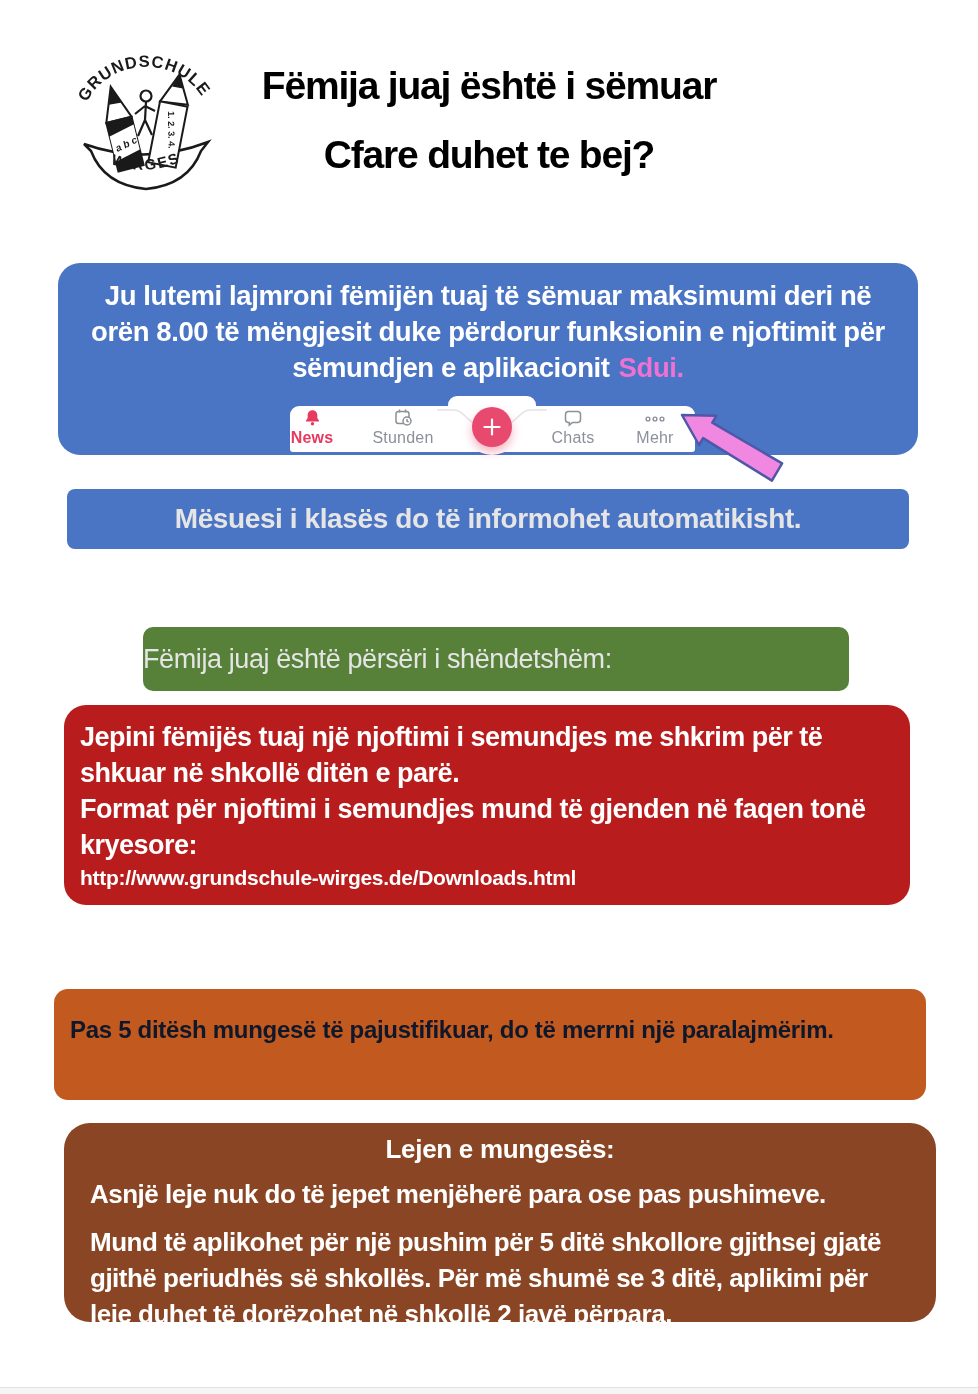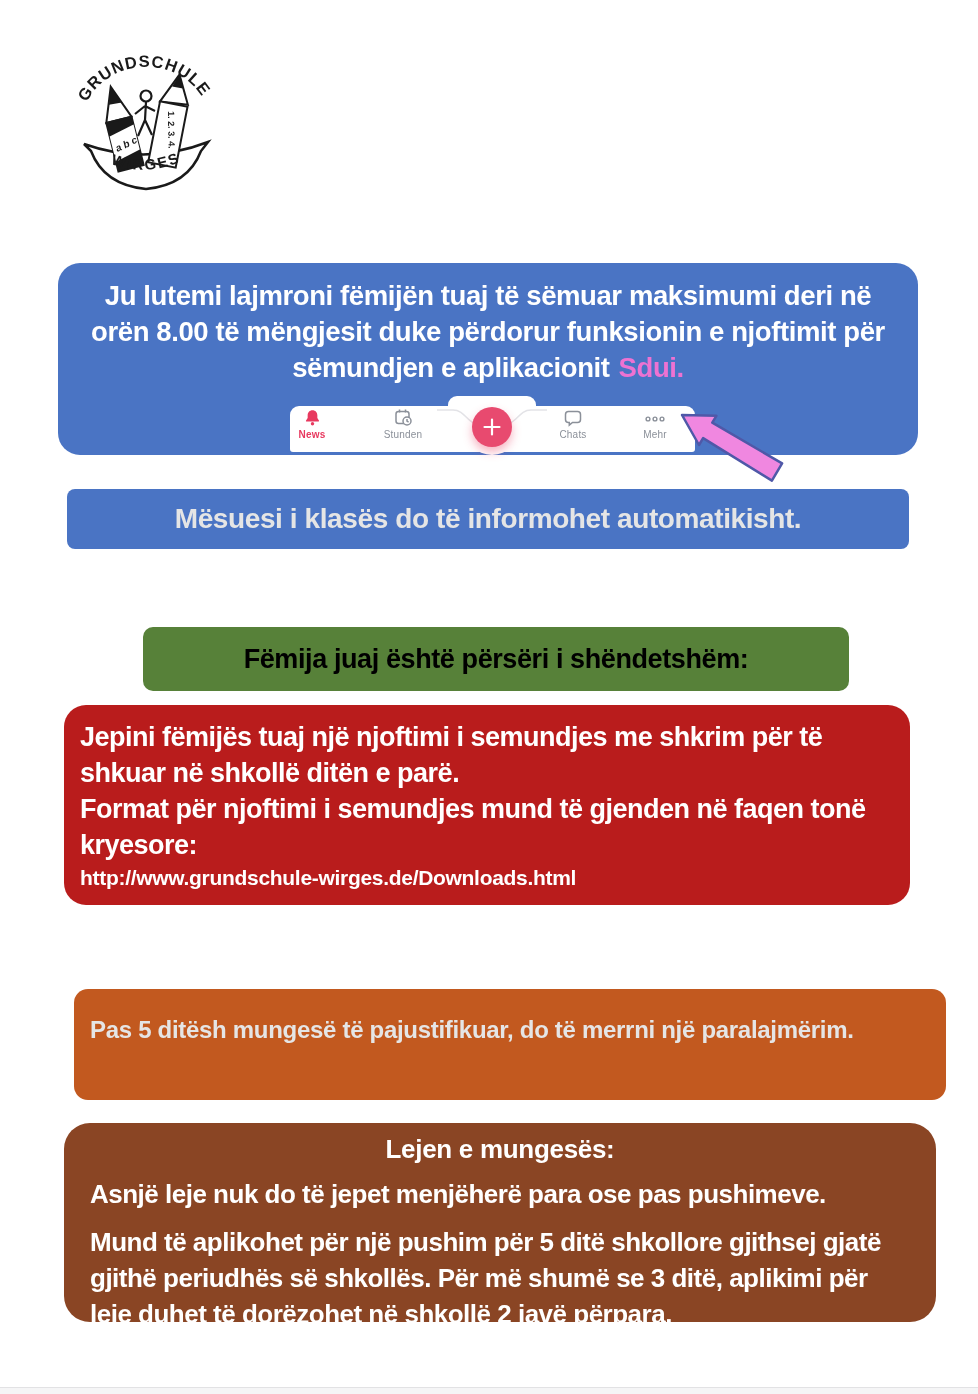--- a/index.html
+++ b/index.html
@@ -20,55 +20,55 @@
   .notify-box p{
     margin:15px 26px 0;text-align:center;font-size:27.5px;font-weight:bold;
     line-height:1.31;letter-spacing:-0.4px;
   }
   .sdui-name{color:#ee72d2;margin-left:9px;}
   
   .appbar{position:absolute;left:290px;top:406px;width:405px;height:46px;background:#fff;
     border-radius:9px 9px 3px 3px;z-index:2;}
   .appbar-item{position:absolute;top:0;width:56px;display:flex;flex-direction:column;align-items:center;}
   .appbar-item .ic{height:22px;display:flex;align-items:flex-end;}
-  .appbar-label{font-size:10px;color:#8b9099;margin-top:1px;letter-spacing:.2px;}
+  .appbar-label{font-size:16px;color:#8b9099;margin-top:1px;letter-spacing:.2px;}
   .appbar-item.active .appbar-label{color:#e8395f;font-weight:bold;}
   .notch-bump{position:absolute;left:448px;top:396px;width:88px;height:12px;background:#fff;
     border-radius:9px 9px 0 0;z-index:2;}
   .notch-curve{position:absolute;left:437px;top:396px;z-index:3;}
   .plus-halo{position:absolute;left:464px;top:399px;width:56px;height:56px;border-radius:50%;
     background:#ffffff;z-index:2;}
   .plus-button{position:absolute;left:472px;top:407px;width:40px;height:40px;border-radius:50%;
     background:#e84a6f;z-index:3;display:flex;align-items:center;justify-content:center;
     box-shadow:0 5px 10px rgba(232,57,95,.38);}
   
   .arrow{position:absolute;left:645px;top:403px;z-index:4;}
   
   .teacher-bar{
     position:absolute;left:67px;top:489px;width:842px;height:60px;background:#4a74c4;
     border-radius:8px;color:#e5e5e5;display:flex;align-items:center;justify-content:center;
     font-size:28px;font-weight:bold;letter-spacing:-0.4px;
   }
   
   .healthy-header{
     position:absolute;left:143px;top:627px;width:706px;height:64px;background:#578139;
-    border-radius:10px;color:#000000;display:flex;align-items:center;justify-content:center;
-    font-size:27px;font-weight:bold;letter-spacing:-0.4px;
+    border-radius:10px;color:#e5e5e5;display:flex;align-items:center;
+    font-size:27px;font-weight:normal;letter-spacing:-0.4px;
   }
   .healthy-body{
     position:absolute;left:64px;top:705px;width:846px;height:200px;background:#b91c1c;
     border-radius:22px;color:#fff;padding:0;box-sizing:border-box;
   }
   .healthy-body .txt{margin:15px 16px 0;font-size:27px;font-weight:bold;line-height:1.33;letter-spacing:-0.5px;}
   .healthy-body .txt p{margin:0;}
   .healthy-body .url{margin:2px 16px 0;font-size:21px;font-weight:bold;letter-spacing:-0.3px;}
   
   .warning-box{
     position:absolute;left:54px;top:989px;width:872px;height:111px;background:#c2591f;
-    border-radius:14px;color:#e5e5e5;box-sizing:border-box;padding:24px 16px 0;margin-left:20px;
+    border-radius:14px;color:#0f172a;box-sizing:border-box;padding:24px 16px 0;
   }
   .warning-box p{margin:0;font-size:24px;font-weight:bold;line-height:1.42;letter-spacing:-0.3px;}
   
   .leave-box{
     position:absolute;left:64px;top:1123px;width:872px;height:199px;background:#8a4524;
     border-radius:26px;color:#fff;box-sizing:border-box;padding:11px 14px 0;
   }
   .leave-box .lv-title{text-align:center;font-size:26px;font-weight:bold;letter-spacing:-0.3px;margin:0 0 11px;}
   .leave-box p{margin:12px;font-size:26px;font-weight:bold;line-height:1.38;letter-spacing:-0.5px;}
   
@@ -109,20 +109,24 @@
     </g>
 
     <text font-size="16.5" font-weight="bold" fill="#1a1a1a" letter-spacing="1">
       <textPath href="#arcTop" startOffset="50%" text-anchor="middle">GRUNDSCHULE</textPath>
     </text>
     <text font-size="15" font-weight="bold" fill="#1a1a1a" letter-spacing="2">
       <textPath href="#arcBottom" startOffset="50%" text-anchor="middle">WIRGES</textPath>
     </text>
   </svg>
 
+  <div class="titles">
+    <h1>Fëmija juaj është i sëmuar</h1>
+    <h2>Cfare duhet te bej?</h2>
+  </div>
 
   <div class="notify-box">
     <p><span>Ju lutemi lajmroni fëmijën tuaj të sëmuar maksimumi deri në orën 8.00 të mëngjesit duke përdorur funksionin e njoftimit për sëmundjen e aplikacionit</span><span class="sdui-name">Sdui.</span></p>
   </div>
 
   <div class="appbar">
     <div class="appbar-item active" style="left:-6px">
       <span class="ic">
         <svg width="19" height="20" viewBox="0 0 20 20">
             <path d="M10 1.8c-3.1 0-5.1 2.3-5.1 5.2v3.1L3.2 12.5c-.35.55.03 1.2.68 1.2h12.2c.65 0 1.03-.65.68-1.2L15.1 10.1V7c0-2.9-2-5.2-5.1-5.2z" fill="#e8395f"></path>

